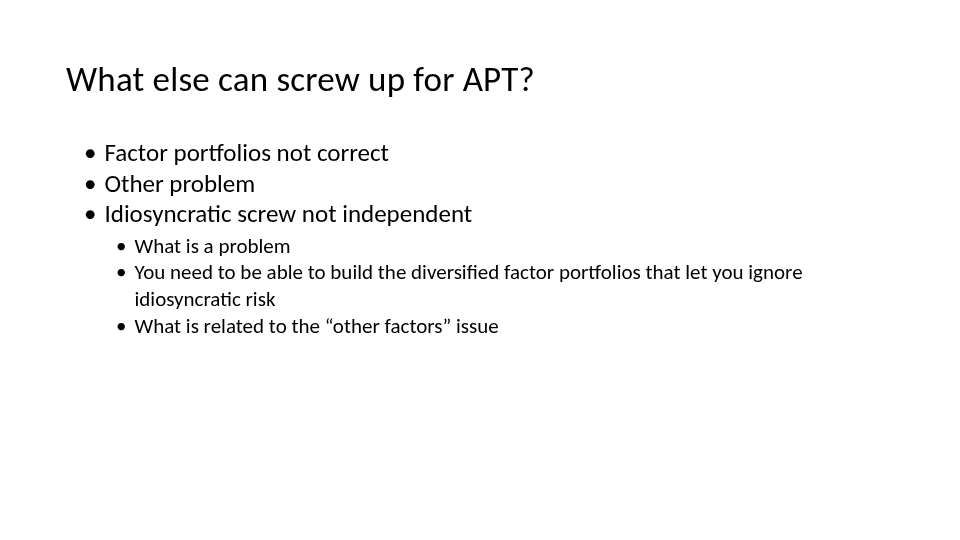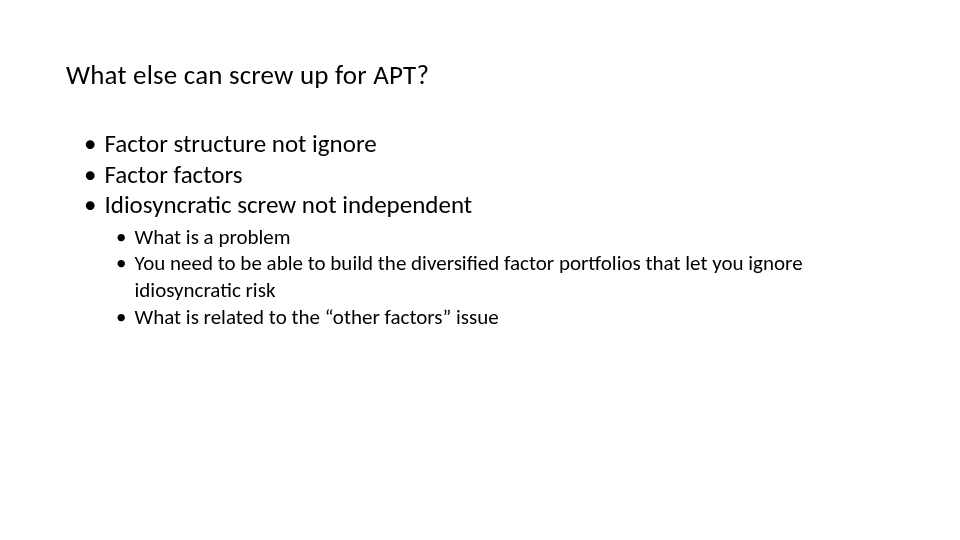--- a/index.html
+++ b/index.html
@@ -14,21 +14,21 @@
       font-family: Calibri, "Segoe UI", Arial, sans-serif;
       color: #000000;
       overflow: hidden;
     }
     .slide {
       width: 100%;
       height: 100%;
       padding: 58px 66px 0 66px;
     }
     .title {
-      font-size: 27px;
+      font-size: 35px;
       font-weight: 400;
       letter-spacing: 0.2px;
       margin-bottom: 38px;
     }
     .bullet-list {
       list-style: none;
       padding-left: 18px;
     }
     .bullet-item {
       font-size: 25px;
@@ -61,25 +61,25 @@
   </style>
 </head>
 <body>
 
 <div class="slide">
   <h1 class="title">What else can screw up for APT?</h1>
 
   <ul class="bullet-list">
     <li class="bullet-item">
       <span class="dot">•</span>
-      <span class="text">Factor structure not ignore</span>
+      <span class="text">Factor portfolios not correct</span>
     </li>
     <li class="bullet-item">
       <span class="dot">•</span>
-      <span class="text">Factor factors</span>
+      <span class="text">Other problem</span>
     </li>
     <li class="bullet-item">
       <span class="dot">•</span>
       <span class="text">Idiosyncratic screw not independent</span>
     </li>
   </ul>
 
   <ul class="sub-list">
     <li class="sub-item">
       <span class="dot">•</span>

